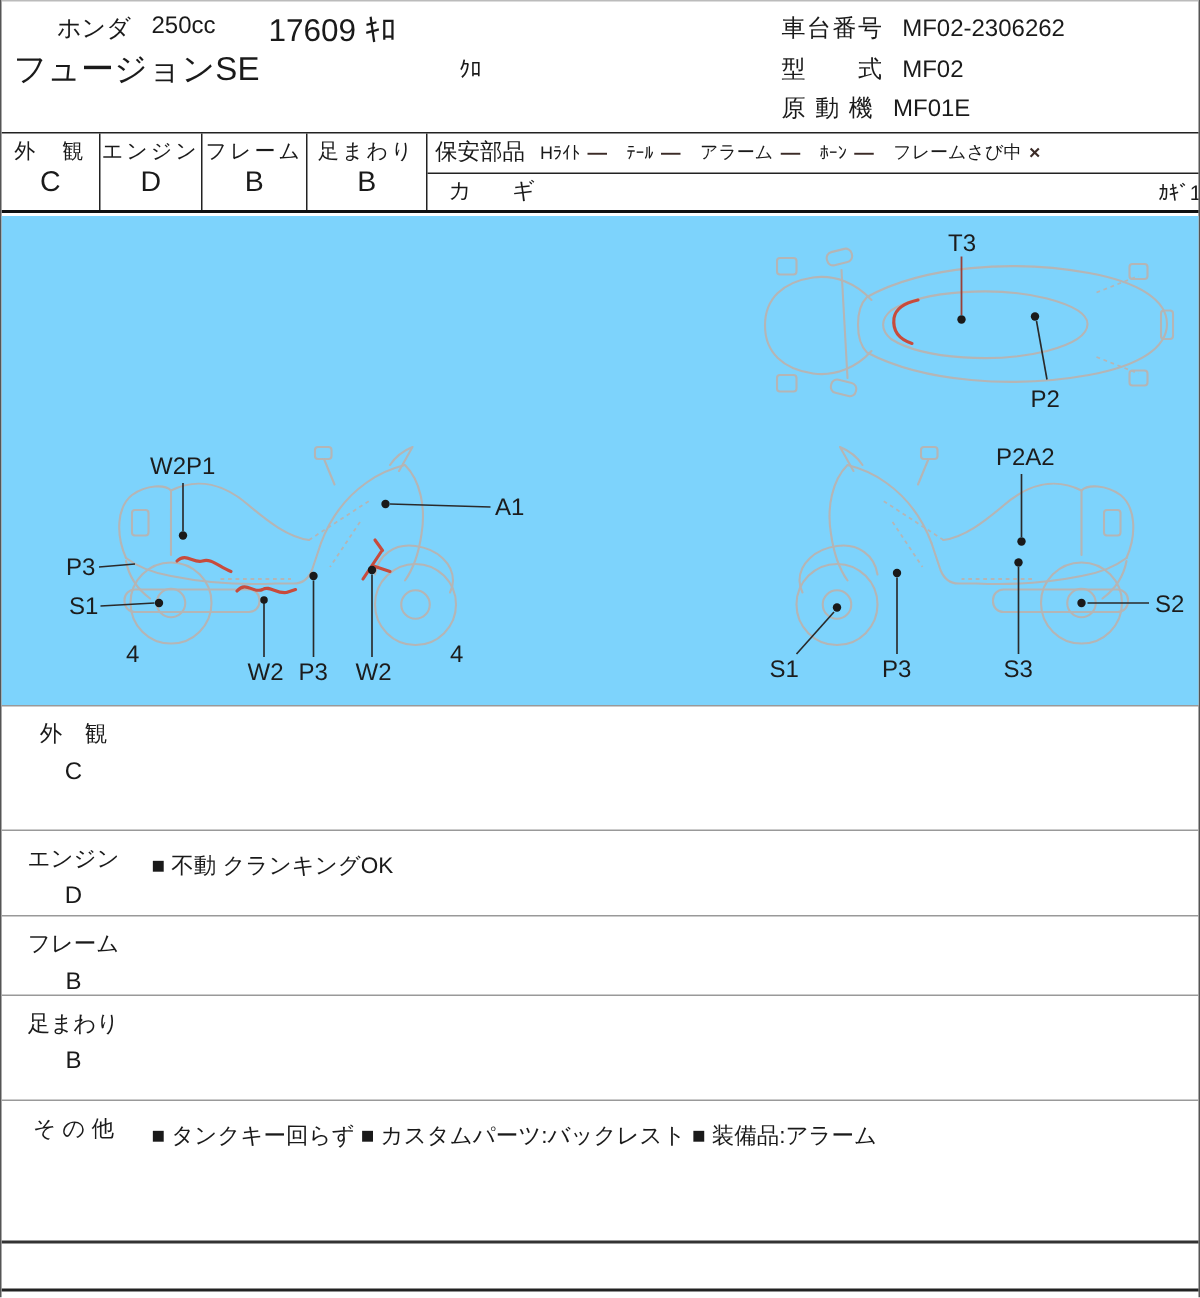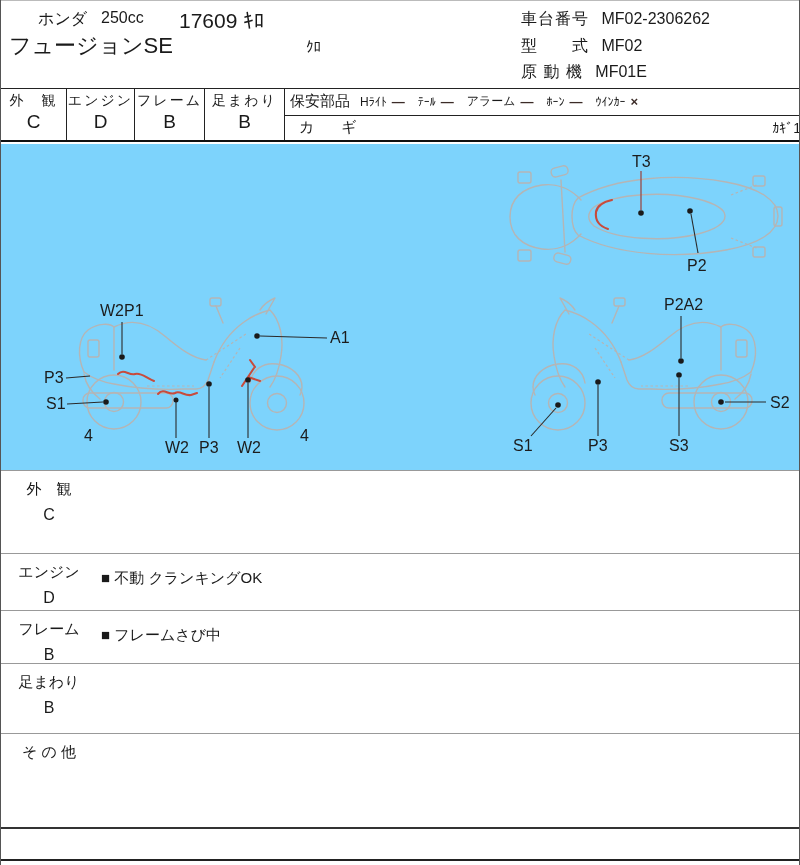--- a/index.html
+++ b/index.html
@@ -109,21 +109,21 @@
         </span>
         <span class="safety-item">
           <span class="sp-label">アラーム</span>
           <span class="sp-val">—</span>
         </span>
         <span class="safety-item">
           <span class="sp-label">ﾎｰﾝ</span>
           <span class="sp-val">—</span>
         </span>
         <span class="safety-item">
-          <span class="sp-label">ｳｲﾝｶｰ</span>
+          <span class="sp-label">フレームさび中</span>
           <span class="sp-val">×</span>
         </span>
       </div>
       <div class="safety-key">
         <span class="key-label">カ　ギ</span>
         <span class="key-value">ｶｷﾞ1</span>
       </div>
     </div>
   </div>
 
@@ -246,30 +246,30 @@
         <div>エンジン</div>
         <div class="c-grade">D</div>
       </div>
       <div class="c-text">■ 不動 クランキングOK</div>
     </div>
     <div class="c-row row-frame">
       <div class="c-label-col">
         <div>フレーム</div>
         <div class="c-grade">B</div>
       </div>
-      <div class="c-text">■ フレームさび中</div>
     </div>
     <div class="c-row row-ashi">
       <div class="c-label-col">
         <div>足まわり</div>
         <div class="c-grade">B</div>
       </div>
       <div class="c-text"></div>
     </div>
     <div class="c-row row-sonota">
       <div class="c-label-col">
         <div>そ の 他</div>
       </div>
+      <div class="c-text">■ タンクキー回らず ■ カスタムパーツ:バックレスト ■ 装備品:アラーム</div>
     </div>
     <div class="c-row row-empty"></div>
   </div>
 
 </div>
 
 </body></html>

